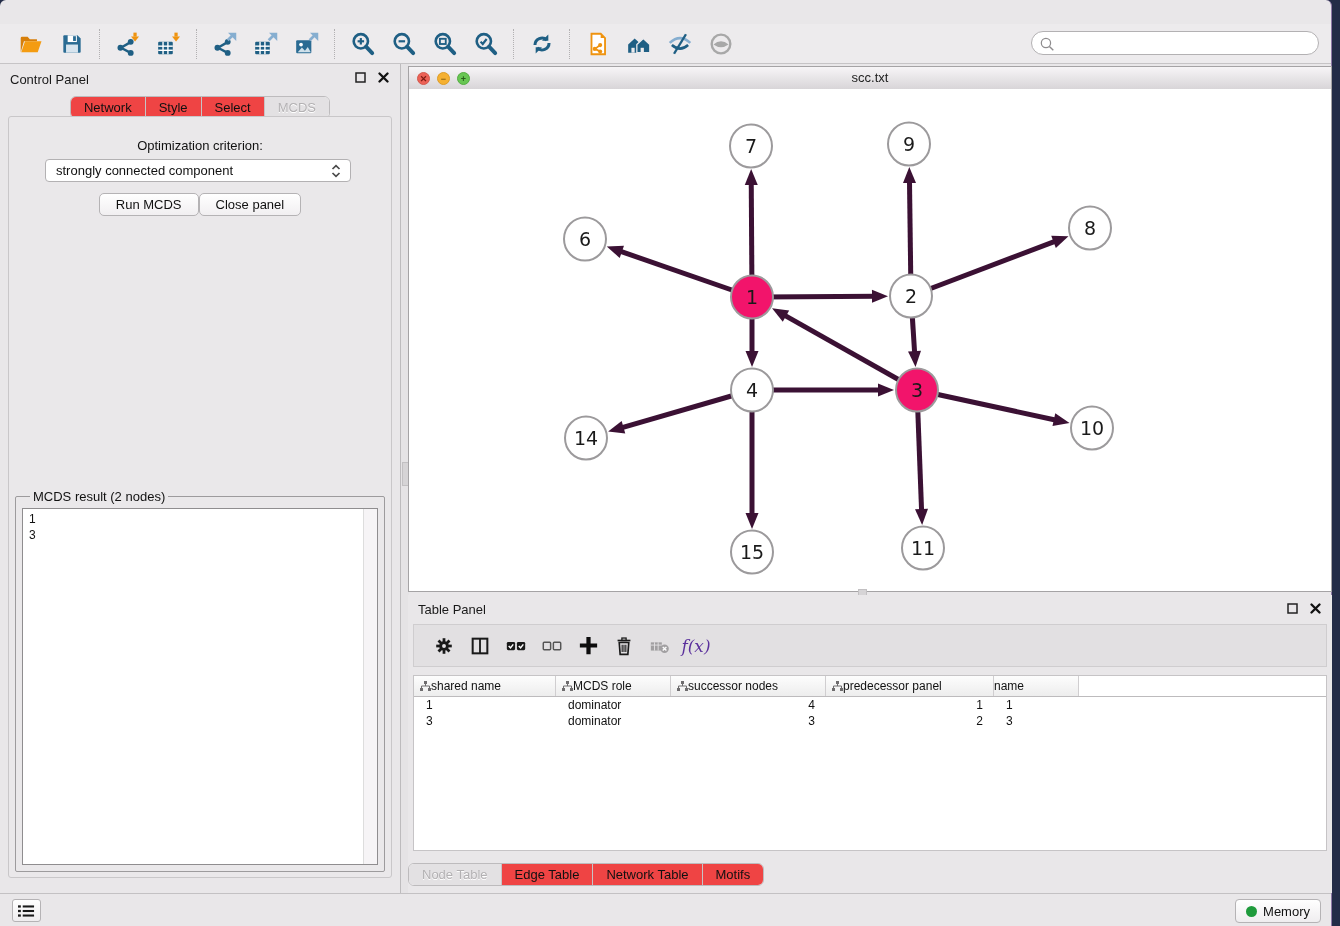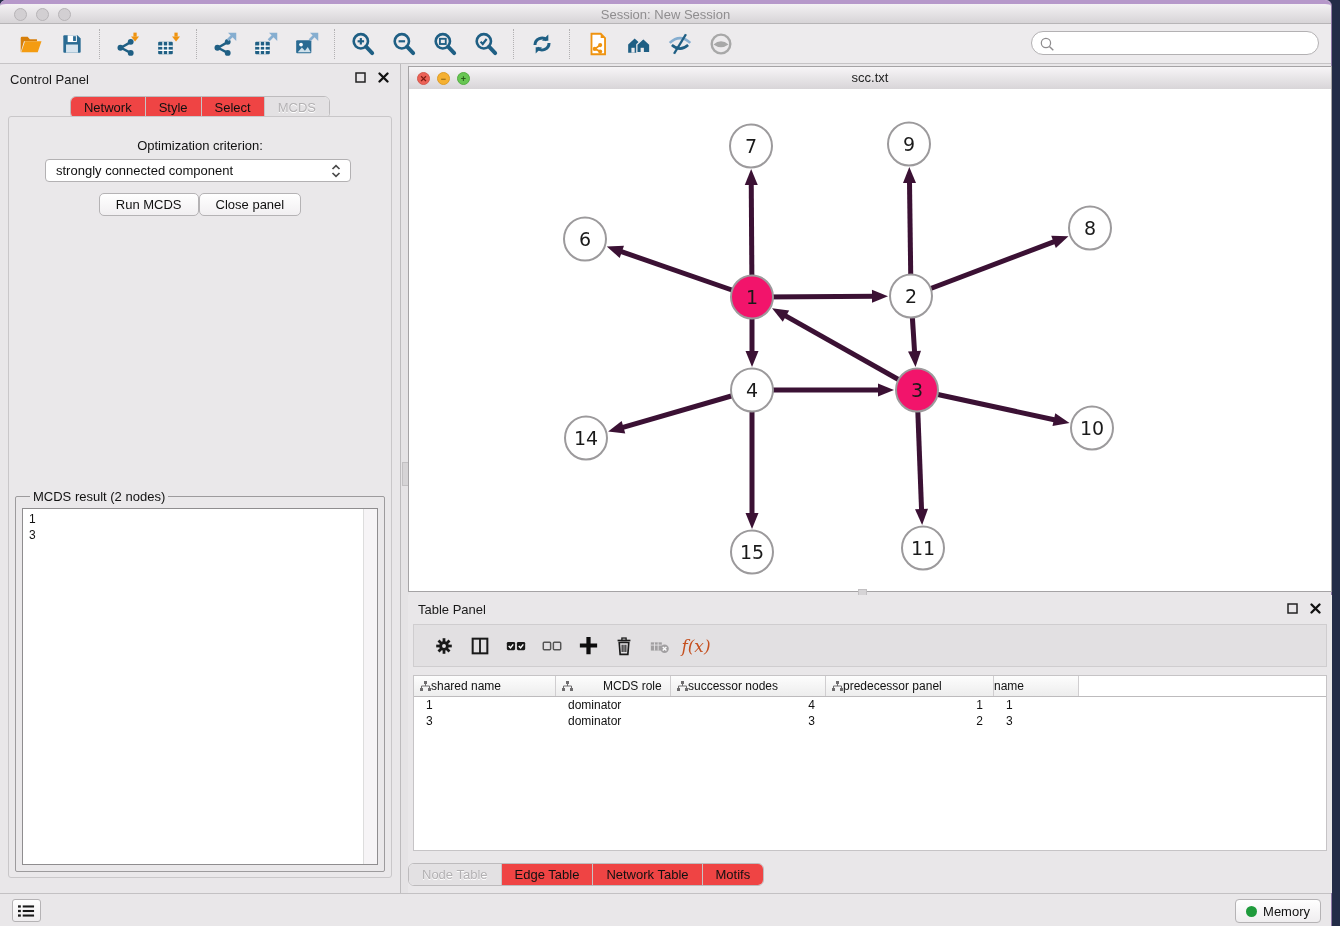--- a/index.html
+++ b/index.html
@@ -79,28 +79,20 @@
   #status-bar{position:absolute;left:0;top:893px;width:100%;height:33px;background:#e9e7e9;border-top:1px solid #c3c1c3;box-sizing:border-box}
   #list-btn{position:absolute;left:12px;top:5px;width:27px;height:21px;background:linear-gradient(#fff,#efedef);border:1px solid #b5b3b5;border-radius:3px;display:flex;align-items:center;justify-content:center}
   #memory-btn{position:absolute;right:10px;top:5px;height:22px;background:linear-gradient(#fff,#efedef);border:1px solid #b5b3b5;border-radius:4px;display:flex;align-items:center;gap:6px;padding:0 10px;font-size:13px;color:#111}
   #memory-btn .dot{width:11px;height:11px;border-radius:50%}
 </style>
 </head>
 <body>
 
 <div id="app">
 
-  <div id="titlebar">
-    <div class="dots">
-      <div class="dot"></div>
-      <div class="dot"></div>
-      <div class="dot"></div>
-    </div>
-    <div class="title">Session: New Session</div>
-  </div>
 
   <div id="main-toolbar">
     <div id="tb-icons" style="display:flex;align-items:center">
         <div class="tb-icon">
           <svg width="26" height="26" viewBox="0 0 24 24">
             <path d="M2.5 19.5 V6.5 q0-1.2 1.2-1.2 h5.2 l2 2.2 h6.6 v2 H5.5 Z" fill="#d77f0a"></path>
             <path d="M3 19.5 L6.5 9.5 h15.2 l-3.5 10 Z" fill="#f49c12"></path>
           </svg>
         </div>
         <div class="tb-icon">
@@ -444,39 +436,39 @@
             <g stroke="#e2e0e2" stroke-width="1">
               <line x1="2" y1="11" x2="14" y2="11"></line>
               <line x1="6" y1="8" x2="6" y2="17"></line>
               <line x1="10" y1="8" x2="10" y2="17"></line>
             </g>
             <circle cx="17" cy="15" r="4.6" fill="#9b999b"></circle>
             <path d="M15 13 l4 4 M19 13 l-4 4" stroke="#fff" stroke-width="1.5"></path>
           </svg>
         </div>
         <div class="tp-icon disabled">
-          <span style="font-family:'DejaVu Serif',serif;font-style:italic;font-size:17px;color:#c2410c">f(x)</span>
+          <span style="font-family:'DejaVu Serif',serif;font-style:italic;font-size:17px;color:#4c1d95">f(x)</span>
         </div>
       </div>
     <div id="tp-table">
       <div id="tp-thead">
           <div class="th" style="width: 142px;">
             <span class="th-ic">
               <svg width="11" height="11" viewBox="0 0 11 11">
                 <g fill="#6e6c6e">
                   <rect x="4" y="0" width="3" height="3"></rect>
                   <rect x="0" y="7" width="3" height="3"></rect>
                   <rect x="8" y="7" width="3" height="3"></rect>
                 </g>
                 <path d="M5.5 3 v2 M1.5 7 V5 h8 v2" fill="none" stroke="#6e6c6e" stroke-width="1"></path>
               </svg>
             </span>
             <span class="lbl">shared name</span>
           </div>
-          <div class="th" style="width: 115px; gap: 30px;">
+          <div class="th" style="width: 115px;">
             <span class="th-ic">
               <svg width="11" height="11" viewBox="0 0 11 11">
                 <g fill="#6e6c6e">
                   <rect x="4" y="0" width="3" height="3"></rect>
                   <rect x="0" y="7" width="3" height="3"></rect>
                   <rect x="8" y="7" width="3" height="3"></rect>
                 </g>
                 <path d="M5.5 3 v2 M1.5 7 V5 h8 v2" fill="none" stroke="#6e6c6e" stroke-width="1"></path>
               </svg>
             </span>

